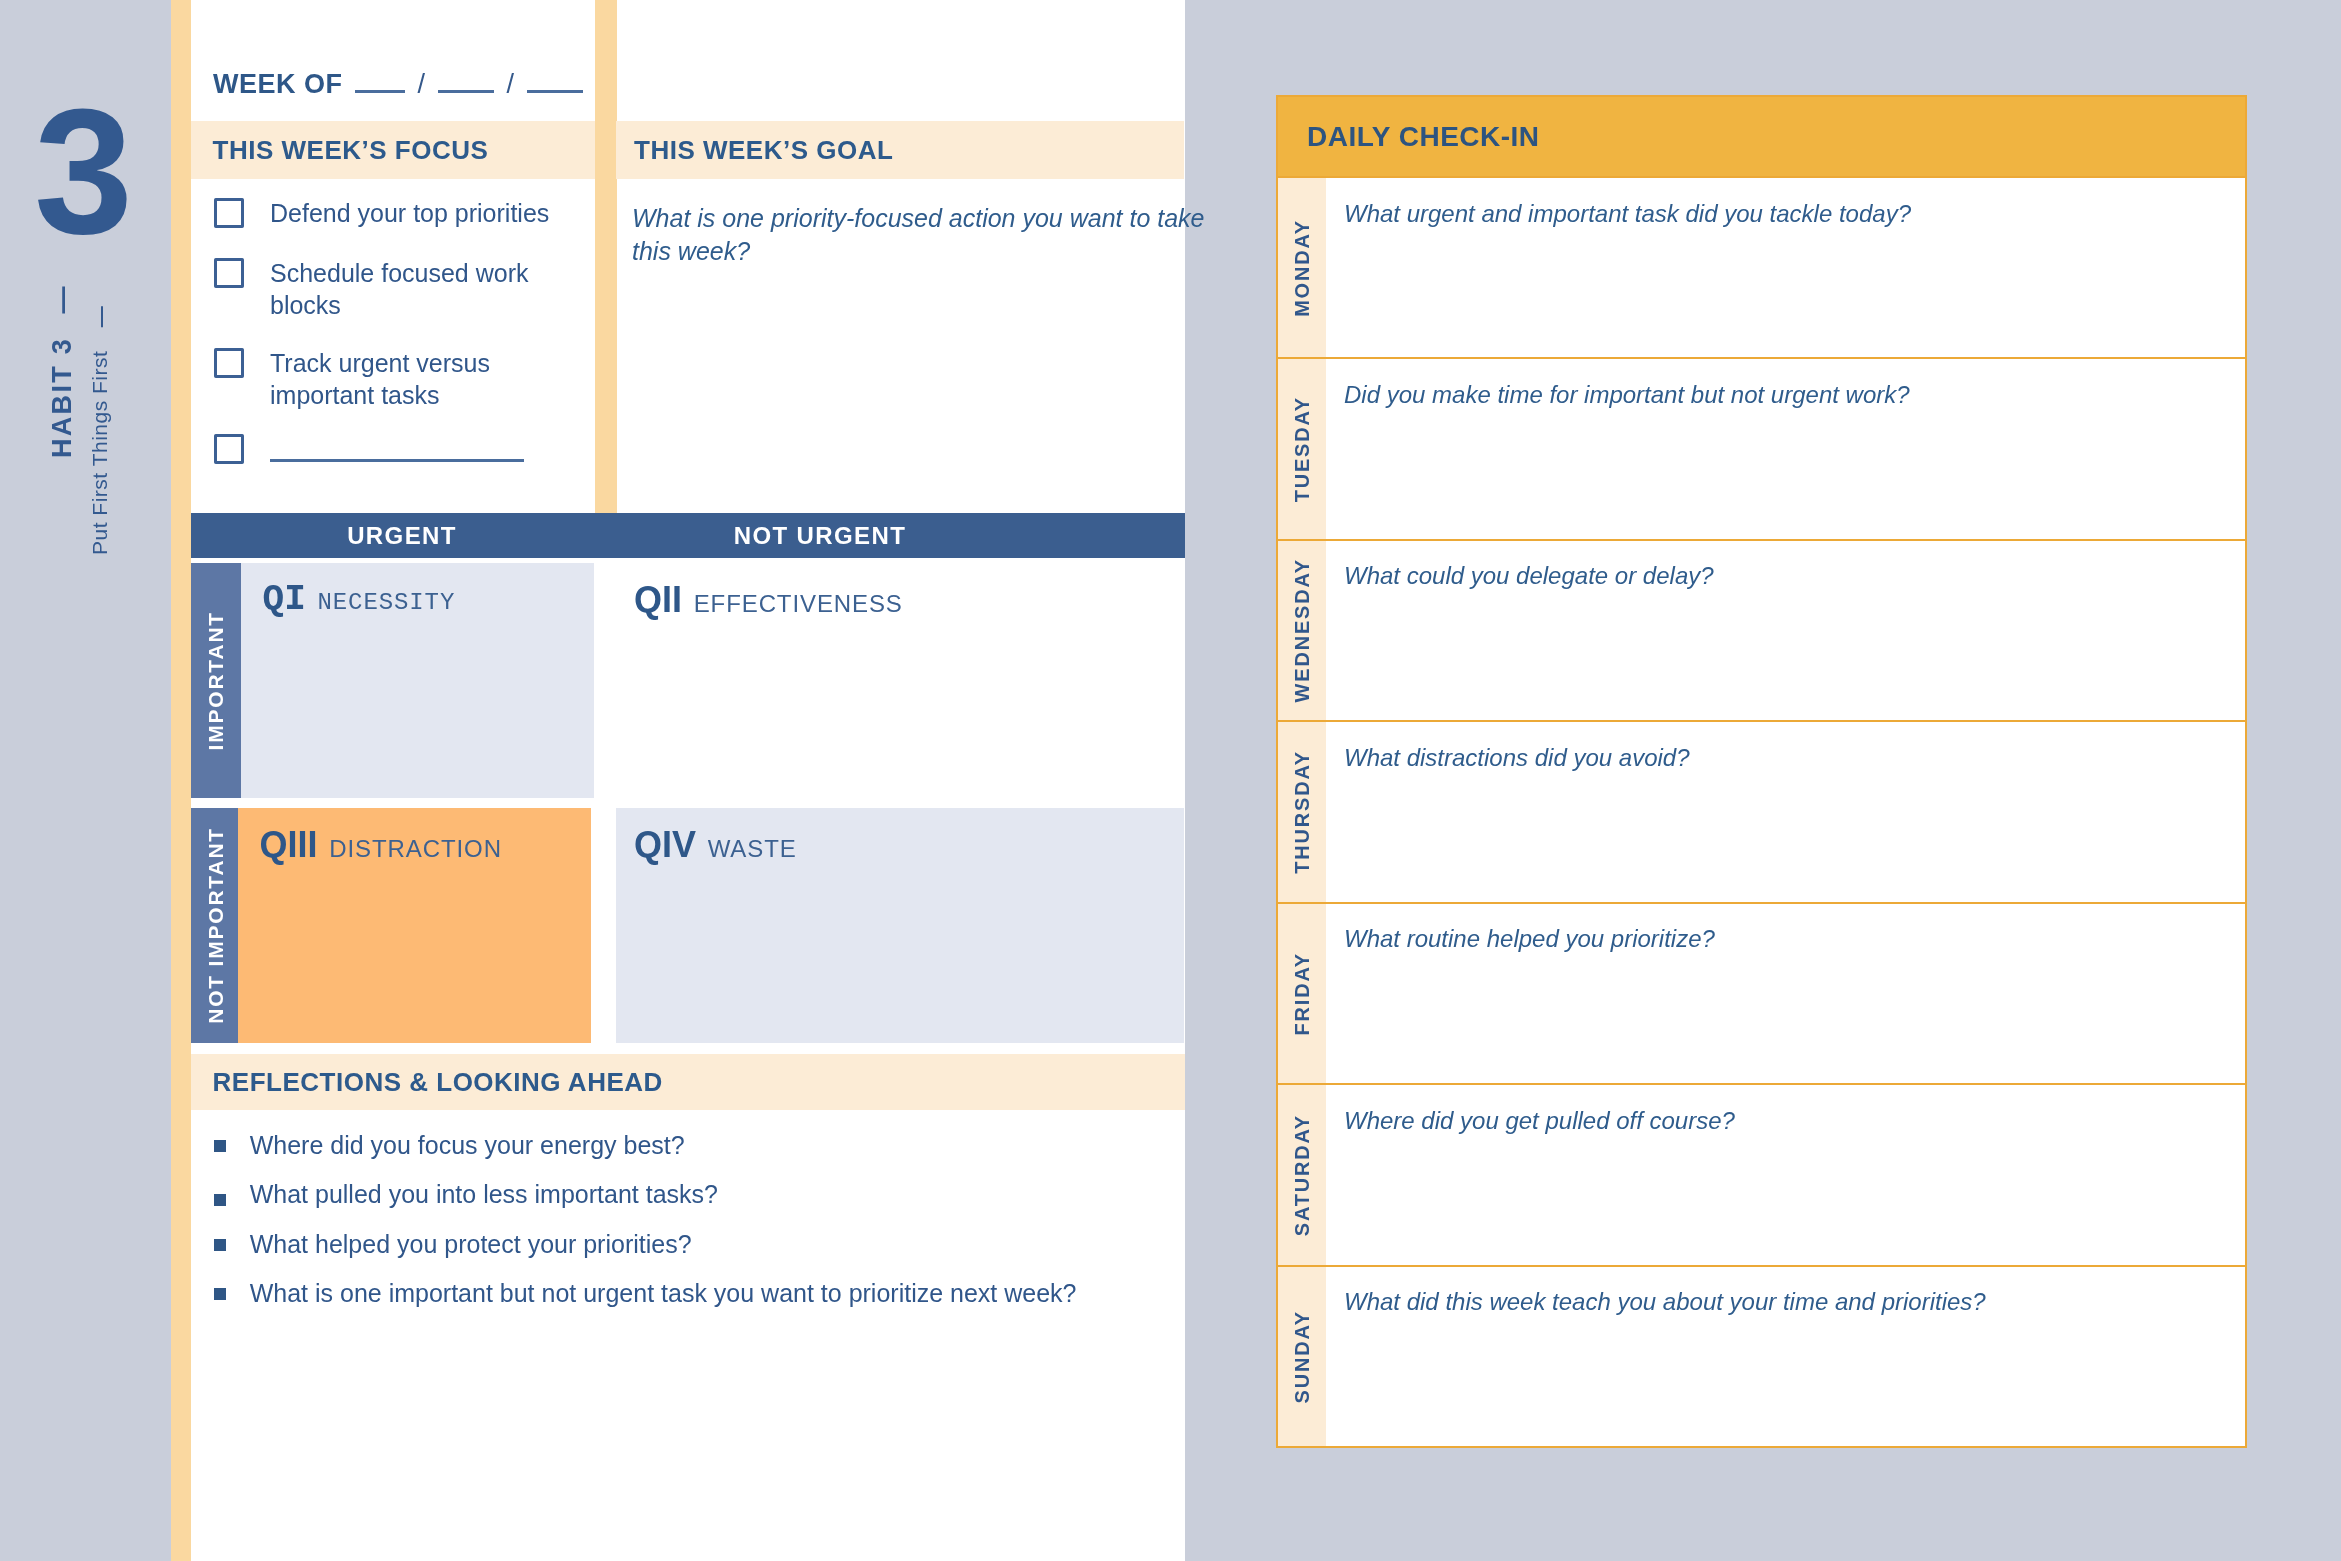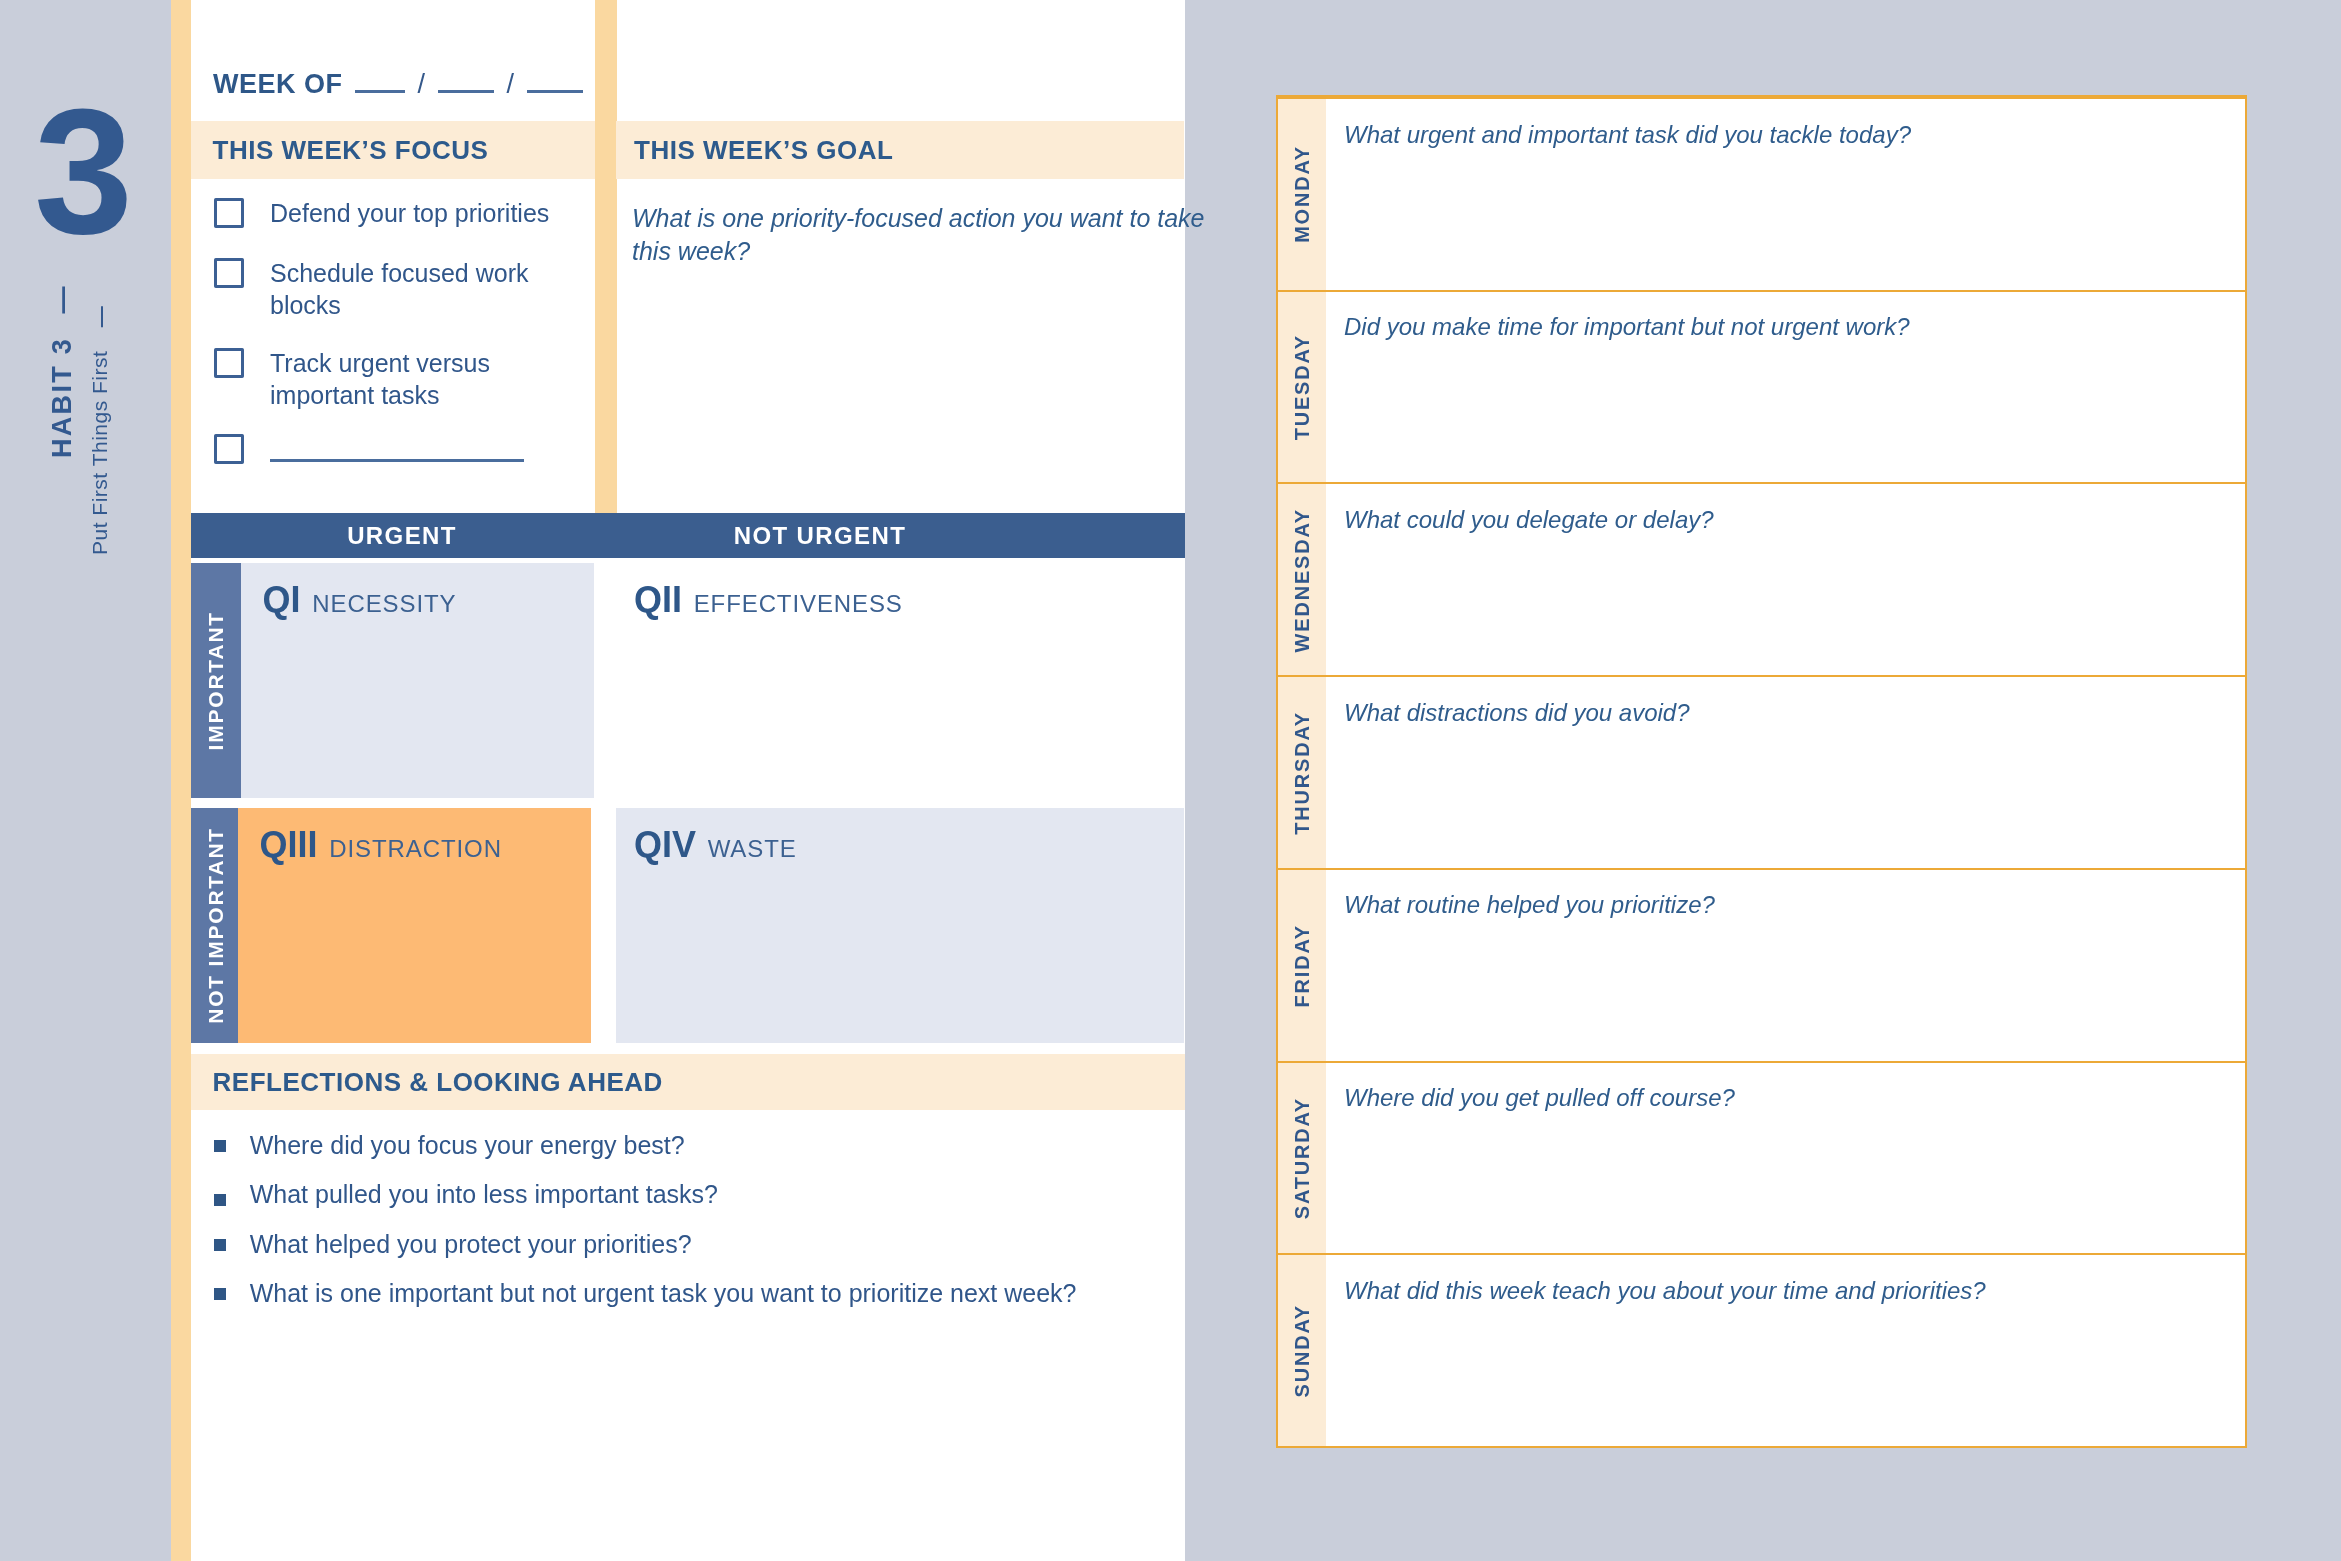--- a/index.html
+++ b/index.html
@@ -84,21 +84,21 @@
   .m-side{
     background:#5d77a5;display:flex;align-items:center;justify-content:center;
   }
   .m-side span{
     writing-mode:vertical-rl;transform:rotate(180deg);
     color:#ffffff;font-weight:bold;font-size:21px;letter-spacing:1.8px;white-space:nowrap;
   }
   .m-imp{left:191px;top:563px;width:50px;height:235px;}
   .m-nimp{left:191px;top:808px;width:50px;height:235px;}
   .quad{box-sizing:border-box;padding:16px 0 0 21.6px;}
-  .q1{left:241px;top:563px;width:353px;height:235px;background:#e3e7f1;}
+  .q1{left:241px;top:563px;width:353px;height:235px;background:#e3e7f1;font-family:Liberation Mono, monospace;}
   .q2{left:616px;top:563px;width:568px;height:235px;background:#ffffff;padding-left:18px;}
   .q3{left:238px;top:808px;width:353px;height:235px;background:#fdba74;}
   .q4{left:616px;top:808px;width:568px;height:235px;background:#e3e7f1;padding-left:18px;}
   .quad-label{display:flex;align-items:baseline;gap:11.7px;}
   .quad-code{font-size:36px;font-weight:bold;color:#2e5789;}
   .quad-name{font-size:24px;color:#3c6191;letter-spacing:0.9px;}
 
   
   .refl-row{display:flex;align-items:flex-start;}
   .bullet-sq{width:11.7px;height:11.7px;background:#2f5685;flex:0 0 auto;margin:10px 24px 0 0;}
@@ -234,20 +234,23 @@
 <div class="abs refl-row rr3">
   <span class="bullet-sq"></span>
   <span class="refl-text">What helped you protect your priorities?</span>
 </div>
 <div class="abs refl-row rr4">
   <span class="bullet-sq"></span>
   <span class="refl-text">What is one important but not urgent task you want to prioritize next week?</span>
 </div>
 
 <div class="abs checkin">
+  <div class="checkin-header">
+    <span>DAILY CHECK-IN</span>
+  </div>
 
   <div class="day-row">
     <div class="day-cell">
         <span>MONDAY</span>
       </div>
     <div class="q-cell"><span>What urgent and important task did you tackle today?</span></div>
   </div>
   <div class="day-row">
     <div class="day-cell">
         <span>TUESDAY</span>

